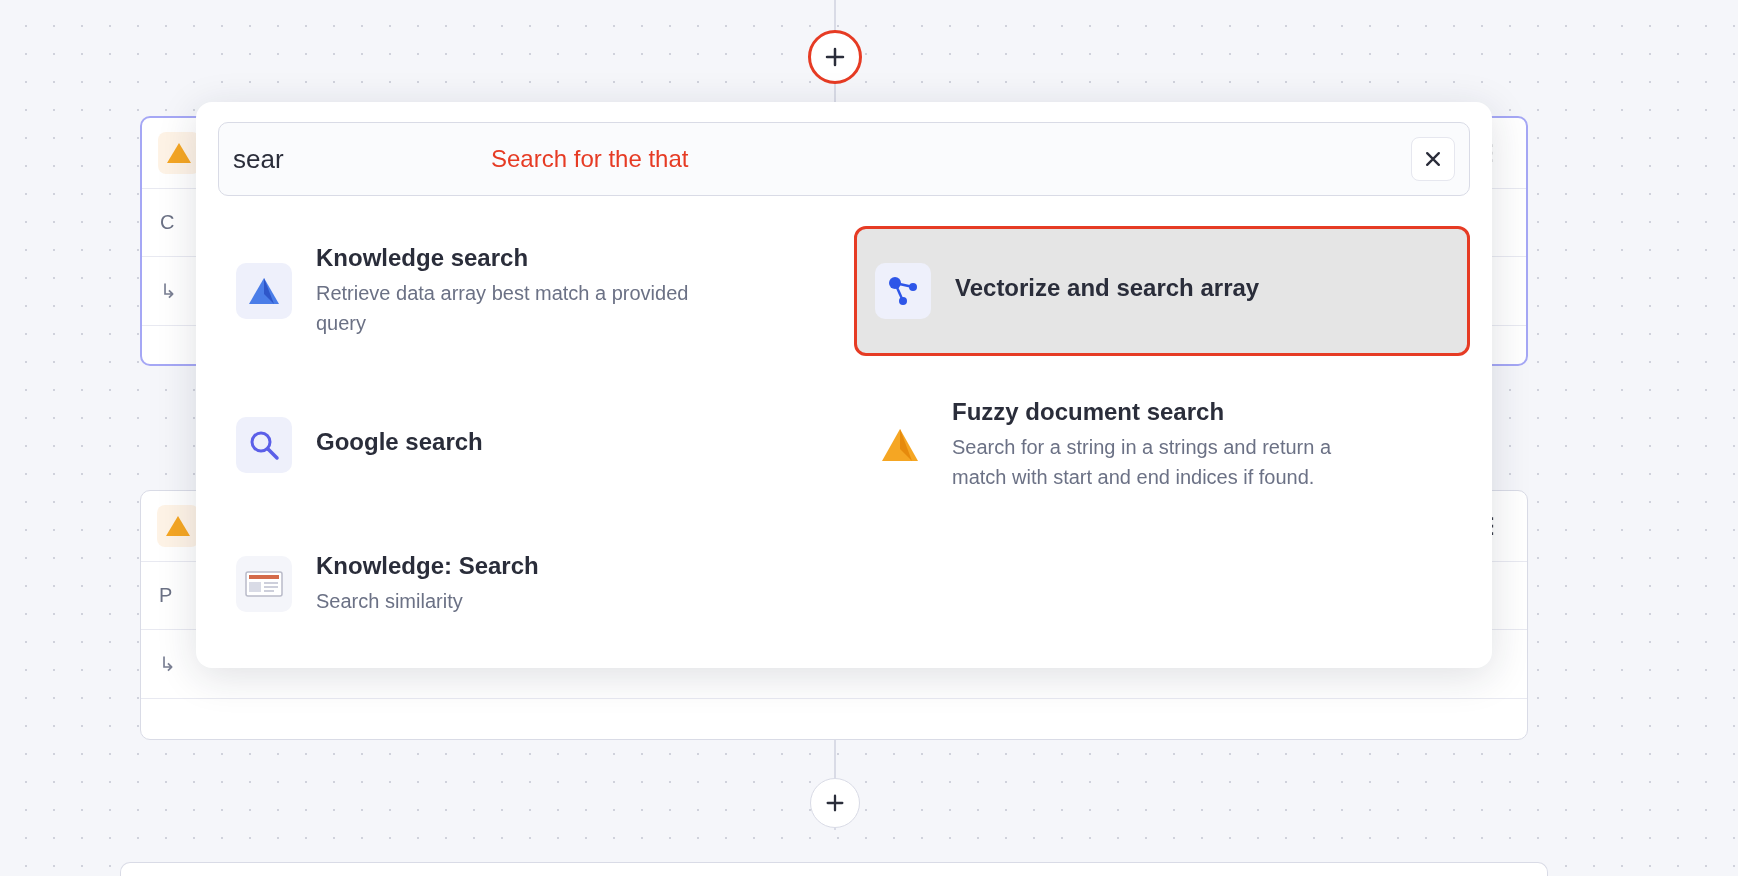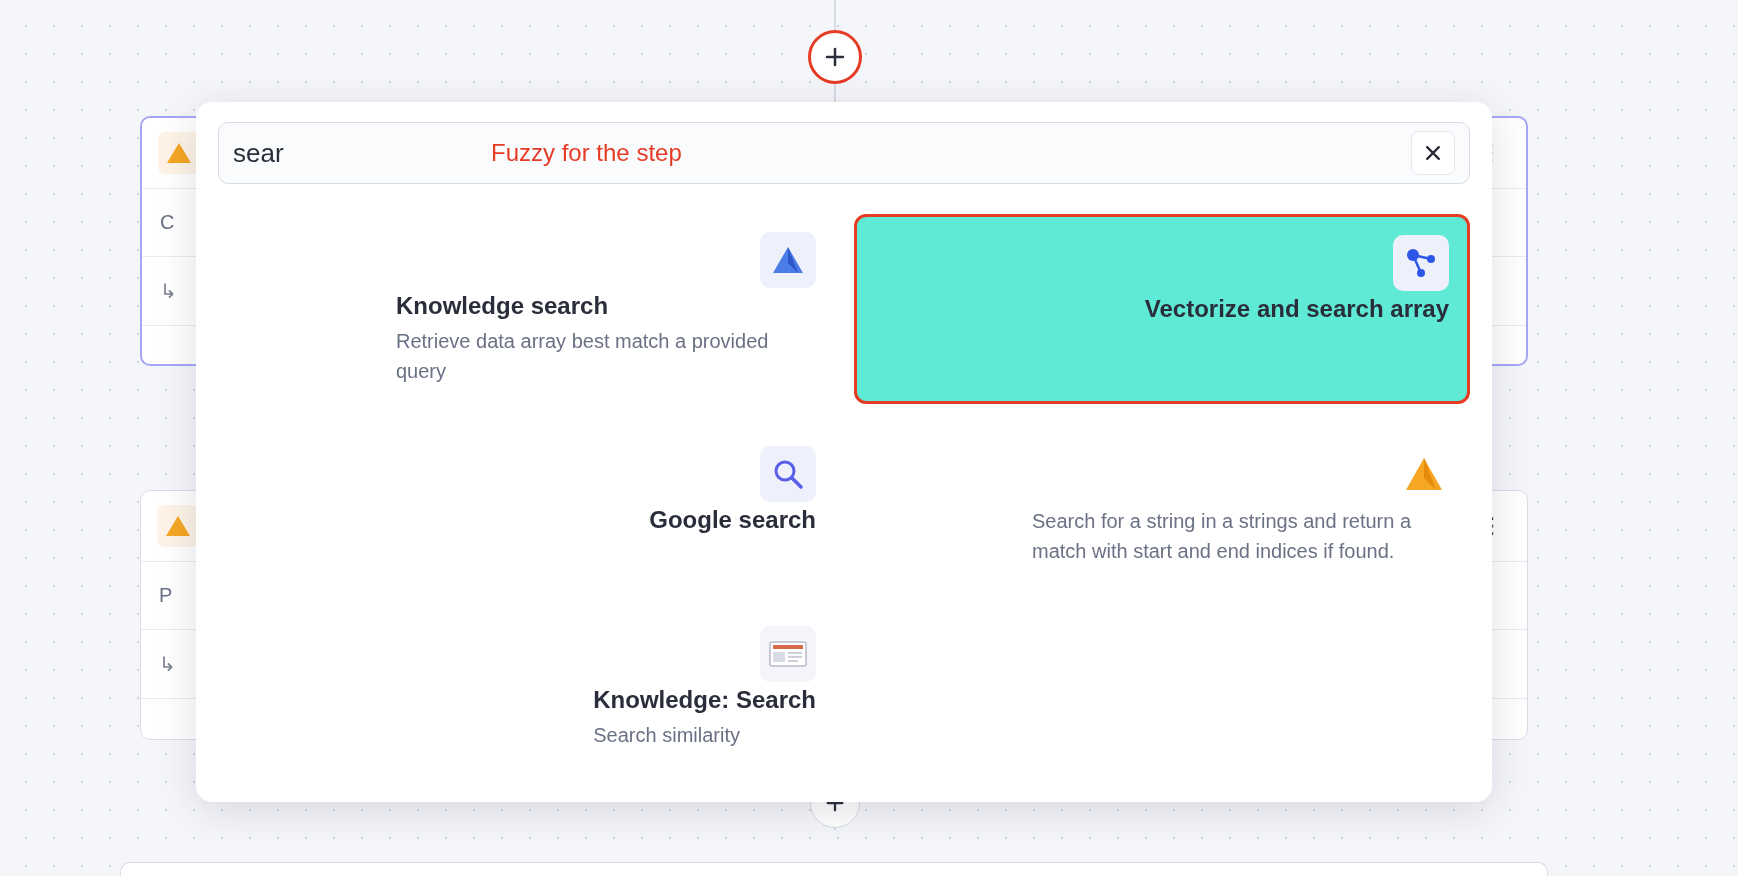--- a/index.html
+++ b/index.html
@@ -103,21 +103,21 @@
       border-radius: 16px;
       box-shadow: 0 8px 40px rgba(30,33,60,0.14);
       padding: 20px 22px 34px 22px;
     }
     .search-wrap {
       display:flex;
       align-items:center;
       border:1.5px solid #d9dbe6;
       border-radius: 10px;
       background:#fafbfd;
-      padding: 8px 14px;
+      padding: 14px 14px;
       gap: 14px;
       position: relative;
     }
     .search-wrap input {
       border:none;
       background:transparent;
       outline:none;
       font-size: 26px;
       color:#2a2d3a;
       width: 240px;
@@ -140,29 +140,28 @@
     }
     .results {
       margin-top: 30px;
       display: grid;
       grid-template-columns: 1fr 1fr;
       column-gap: 20px;
       row-gap: 24px;
     }
     .result {
       display:flex;
-      gap: 4px;
+      gap: 24px;
       padding: 18px 18px;
       border-radius: 12px;
       cursor:pointer;
-      align-items:flex-end;
-      flex-direction:column;
+      align-items:center;
     }
     .result.selected {
-      background:#5eead4;
+      background:#e5e5e5;
       border: 3px solid #e63b24;
     }
     .result .r-icon {
       width: 56px; height: 56px;
       border-radius: 10px;
       background:#eef0fb;
       display:flex; align-items:center; justify-content:center;
       flex-shrink:0;
     }
     .result .r-icon.orange { background:#fff; }
@@ -230,21 +229,21 @@
       <path d="M12 4v16M4 12h16" stroke="#2a2d3a" stroke-width="2.5" stroke-linecap="round"></path>
     </svg>
 </div>
 
 <div class="bg-card" style="top:862px; left:120px; width:1428px; height:60px;border-bottom:none;border-bottom-left-radius:0;border-bottom-right-radius:0;"></div>
 
 <div class="panel">
 
   <div class="search-wrap">
     <input type="text" value="sear" style="">
-    <span class="search-hint">Fuzzy for the step</span>
+    <span class="search-hint">Search for the that</span>
     <div class="close-btn">
       <svg width="20" height="20" viewBox="0 0 24 24">
           <path d="M5 5l14 14M19 5L5 19" stroke="#2a2d3a" stroke-width="2.8" stroke-linecap="round"></path>
         </svg>
     </div>
   </div>
 
   <div class="results">
 
     <div class="result">
@@ -288,20 +287,21 @@
     </div>
 
     <div class="result">
       <div class="r-icon orange">
         <svg width="40" height="36" viewBox="0 0 40 36">
             <polygon points="20,2 38,34 2,34" fill="#f5a623"></polygon>
             <polygon points="20,2 32,34 20,22" fill="#e68a0c"></polygon>
           </svg>
       </div>
       <div>
+        <div class="r-title">Fuzzy document search</div>
         <div class="r-desc">Search for a string in a strings and return a match with start and end indices if found.</div>
       </div>
     </div>
 
     <div class="result">
       <div class="r-icon white">
         <svg width="40" height="32" viewBox="0 0 40 32">
             <rect x="2" y="4" width="36" height="24" rx="2" fill="#fff" stroke="#b9bbc9" stroke-width="1.5"></rect>
             <rect x="5" y="7" width="30" height="4" fill="#d46a4a"></rect>
             <rect x="5" y="14" width="12" height="10" fill="#d9dbe6"></rect>

